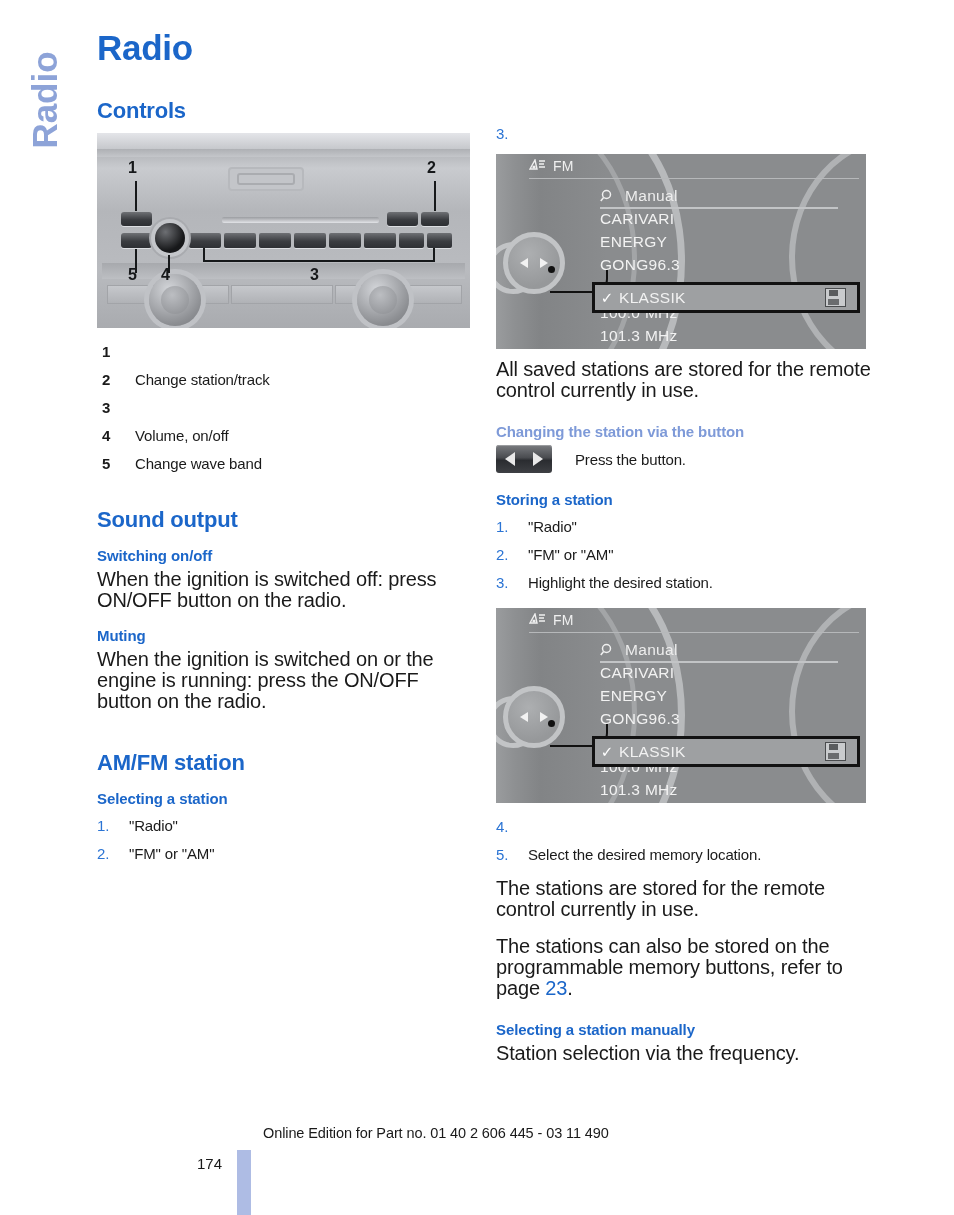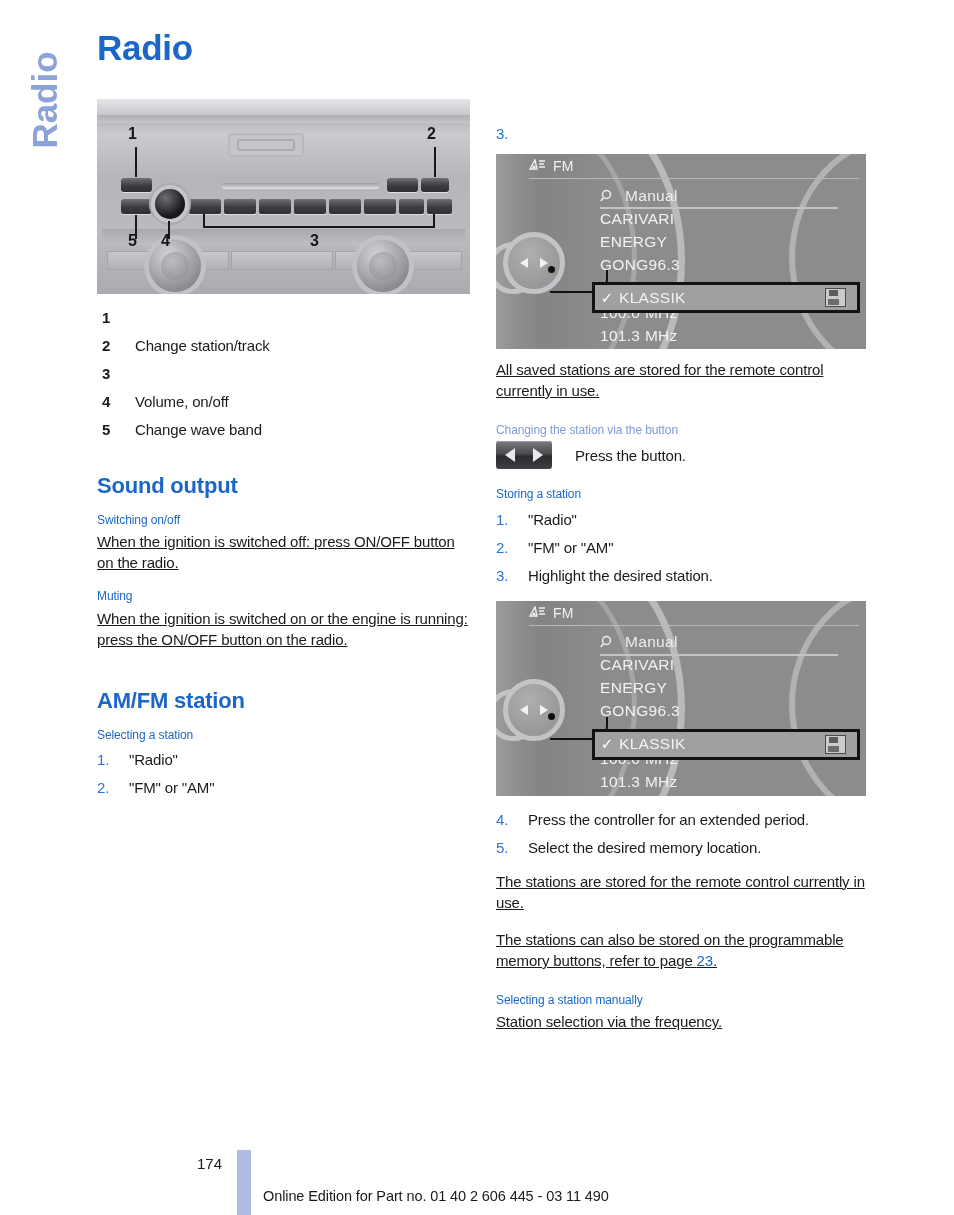--- a/index.html
+++ b/index.html
@@ -30,28 +30,27 @@
 
   h1.title{
     font-size:35px;font-weight:bold;color:#1b66c9;margin:0 0 32px 0;
     line-height:1.05;letter-spacing:-0.3px;
   }
   h2.sec{
     font-size:22px;font-weight:bold;color:#1b66c9;margin:0 0 10px 0;
     line-height:1.1;letter-spacing:-0.2px;
   }
   h3.sub{
-    font-size:12px;font-weight:normal;color:#1b66c9;margin:0 0 4px 0;
+    font-size:15px;font-weight:bold;color:#1b66c9;margin:0 0 4px 0;
     line-height:1.2;letter-spacing:-0.1px;
   }
   h3.sub.light{color:#7e9ad8;}
   p.body{
-    font-size:15px;line-height:21px;margin:0 0 16px 0;color:#1a1a1a;
+    font-size:20px;line-height:21px;margin:0 0 16px 0;color:#1a1a1a;
     letter-spacing:-0.15px;
-    text-decoration:underline;
   }
   .pageref{color:#1b66c9;}
 
   
   ul.legend{list-style:none;margin:10px 0 0 0;padding:0;}
   ul.legend li{
     display:flex;font-size:15px;line-height:28px;color:#1a1a1a;
     letter-spacing:-0.15px;
   }
   ul.legend li .num{
@@ -154,35 +153,36 @@
     box-shadow:inset 0 1px 0 #9a9c9f;flex:none;}
   .hw-btn .tri{width:0;height:0;border-top:7px solid transparent;border-bottom:7px solid transparent;}
   .hw-btn .tri.l{border-right:10px solid #e9e9e9;}
   .hw-btn .tri.r{border-left:10px solid #e9e9e9;}
   .btn-row .cap{font-size:15px;margin-left:23px;letter-spacing:-0.15px;}
 
   
   .footer{position:absolute;left:0;bottom:0;width:100%;height:78px;}
   .pagenum{position:absolute;left:197px;top:1155px;font-size:15px;color:#1a1a1a;}
   .fbar{position:absolute;left:237px;top:1150px;width:14px;height:65px;background:#aebce4;}
-  .fnote{position:absolute;left:263px;top:1188px;font-size:14.5px;color:#1a1a1a;letter-spacing:-0.1px;}
+  .fnote{position:absolute;left:263px;top:1125px;font-size:14.5px;color:#1a1a1a;letter-spacing:-0.1px;}
 </style>
 </head>
 <body>
 
 <div class="page">
 
   <div class="side-tab">
     <span>Radio</span>
   </div>
 
   <div class="col col-left">
 
     <h1 class="title">Radio</h1>
 
+    <h2 class="sec">Controls</h2>
 
     <div class="faceplate">
       <div class="fp-topbar"></div>
       <div class="fp-topbar2"></div>
       <div class="fp-vent"></div>
       <div class="fp-slot"></div>
 
       <div class="fp-btn fp-mode"></div>
       <div class="fp-btn fp-menu"></div>
       <div class="fp-btn fp-up"></div>
@@ -411,21 +411,20 @@
       <div class="scr-hl" style="top:128px">
         <span class="chk">✓</span>
         <span class="nm">KLASSIK</span>
         <span class="scr-save"></span>
       </div>
     </div>
 
     <ol class="steps" style="margin-top:4px">
       <li>
         <span class="num">4.</span>
-        <span>Press the controller for an extended period.</span>
       </li>
       <li>
         <span class="num">5.</span>
         <span>Select the desired memory location.</span>
       </li>
     </ol>
 
     <p class="body" style="margin-top:9px">The stations are stored for the remote control currently in use.</p>
 
     <p class="body"><span>The stations can also be stored on the programmable memory buttons, refer to page </span><span class="pageref">23</span><span>.</span></p>

